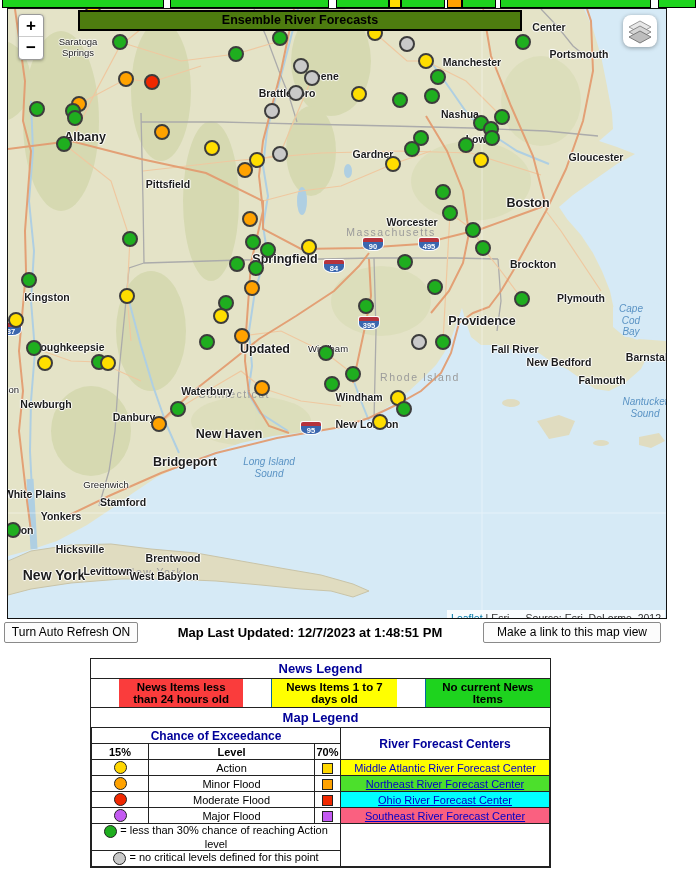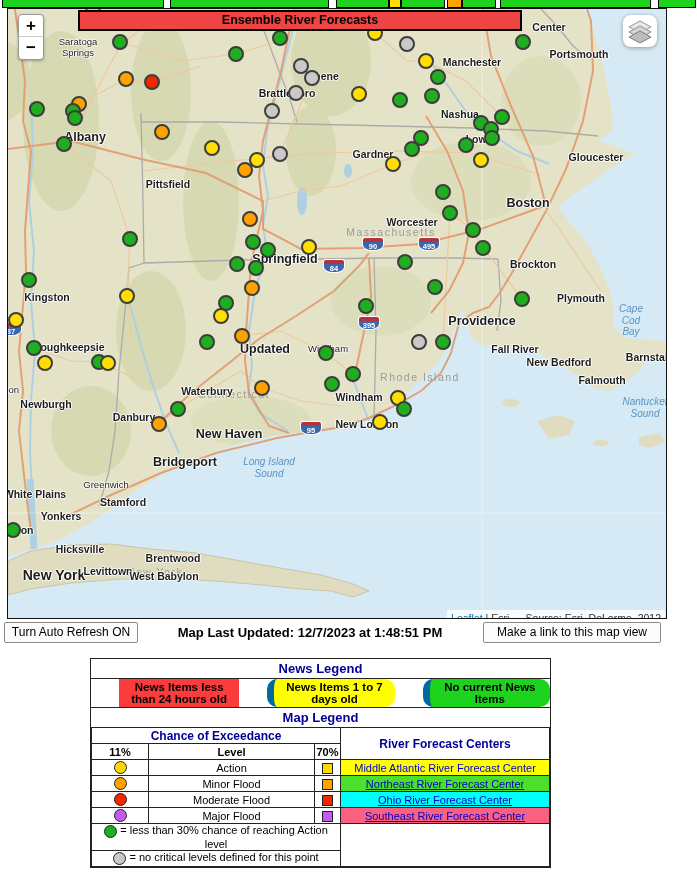--- a/index.html
+++ b/index.html
@@ -33,21 +33,21 @@
           border:1px solid #fdfdfd;border-radius:3px 3px 45% 45%;box-sizing:border-box;}
 
   
   #zoom-ctl{position:absolute;left:18px;top:14px;width:24px;z-index:40;background:#fff;
             border:1px solid #999;border-radius:4px;box-shadow:0 1px 3px rgba(0,0,0,.3);}
   .zbtn{width:24px;height:22px;line-height:22px;text-align:center;font-size:17px;font-weight:bold;
         color:#000;cursor:pointer;box-sizing:border-box;}
   #zoom-in{border-bottom:1px solid #ccc;border-radius:4px 4px 0 0;}
   #zoom-out{border-radius:0 0 4px 4px;}
 
-  #map-title{position:absolute;left:78px;top:10px;width:444px;height:21px;z-index:45;background:#ef4444;
+  #map-title{position:absolute;left:78px;top:10px;width:444px;height:21px;z-index:45;background:#4d7c0f;
              border:2px solid #000;box-sizing:border-box;text-align:center;font-size:12.5px;
              font-weight:600;line-height:17px;color:#000;}
 
   #layers-ctl{position:absolute;left:623px;top:15px;width:34px;height:32px;z-index:40;background:#fff;
               border-radius:8px;box-shadow:0 1px 4px rgba(0,0,0,.35);display:flex;align-items:center;
               justify-content:center;cursor:pointer;}
 
   #attribution{position:absolute;right:1px;top:601px;height:16px;z-index:20;background:rgba(255,255,255,.85);
                font-size:10.5px;line-height:16px;padding:0 4px;color:#333;white-space:nowrap;}
   #attribution a{color:#0078A8;text-decoration:none;cursor:pointer;}
@@ -61,21 +61,21 @@
   #last-updated{position:absolute;left:160px;top:625px;width:300px;text-align:center;font-size:13px;
                 font-weight:bold;color:#000;}
 
   
   #legend{position:absolute;left:90px;top:658px;width:461px;border:1px solid #222;box-sizing:border-box;
           background:#fff;font-size:11px;color:#000;}
   .leg-title{height:19px;line-height:19px;text-align:center;font-size:13px;font-weight:bold;color:#000099;}
   #news-row{display:flex;border-top:1px solid #222;}
   .news-cell{flex:1;min-height:28px;display:flex;align-items:center;justify-content:center;text-align:center;
              font-weight:bold;font-size:11.5px;padding:0 6px;box-sizing:border-box;margin-left:28px;}
-  .news-cell + .news-cell{border-left:7px solid #0369a1;border-radius:10px;}
+  .news-cell + .news-cell{border-left:1px solid #0369a1;}
   #map-title-row{border-top:1px solid #222;}
   #legend table{border-collapse:collapse;width:100%;table-layout:fixed;}
   #legend td{border:1px solid #222;padding:0;height:15px;text-align:center;vertical-align:middle;
              font-size:11px;overflow:hidden;}
   #legend .hdr{font-weight:bold;color:#000099;font-size:12px;}
   #legend .sub{font-weight:bold;}
   .cmark{display:inline-block;width:13px;height:13px;border:1.5px solid #222;border-radius:50%;
          box-sizing:border-box;vertical-align:middle;}
   .smark{display:inline-block;width:11px;height:11px;border:1.5px solid #222;box-sizing:border-box;
          vertical-align:middle;}
@@ -378,21 +378,21 @@
           <col style="width:166px">
           <col style="width:26px">
           <col>
         </colgroup>
       <tbody>
           <tr>
         <td colspan="3" class="hdr">Chance of Exceedance</td>
         <td rowspan="2" class="hdr">River Forecast Centers</td>
       </tr>
       <tr>
-        <td class="sub">11%</td>
+        <td class="sub">15%</td>
         <td class="sub">Level</td>
         <td class="sub">70%</td>
       </tr>
       <tr>
         <td><span class="cmark" style="background-color: rgb(255, 215, 0);"></span></td>
         <td>Action</td>
         <td><span class="smark" style="background-color: rgb(255, 215, 0);"></span></td>
         <td class="rfc" style="background-color: rgb(255, 255, 0);"><a style="text-decoration:none">Middle Atlantic River Forecast Center</a></td>
       </tr>
       <tr>

